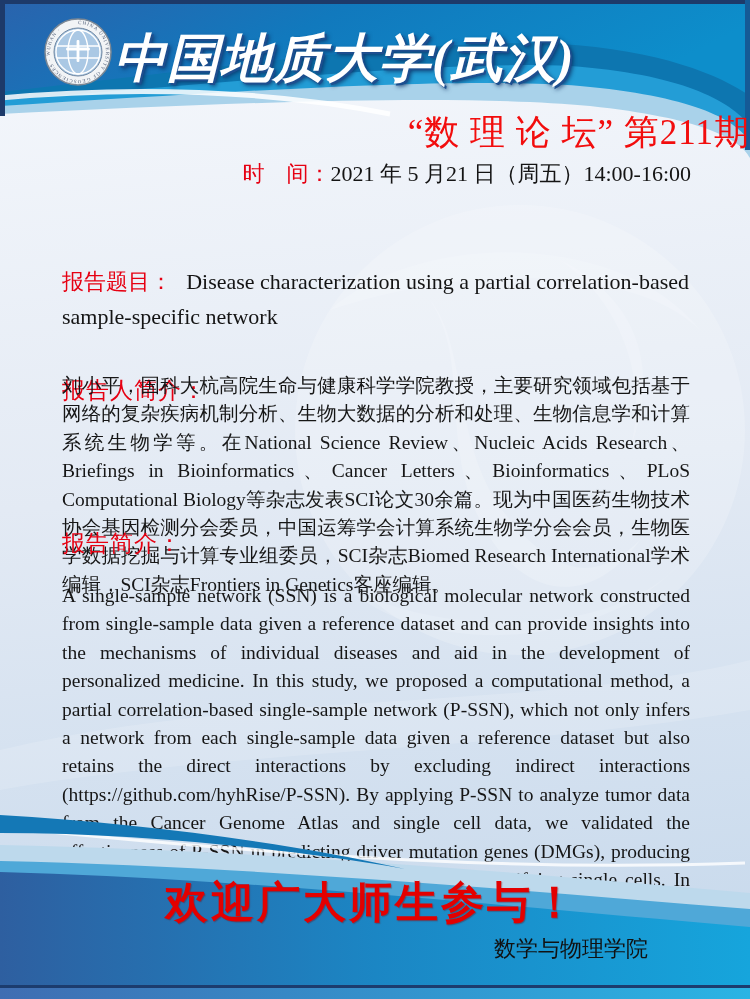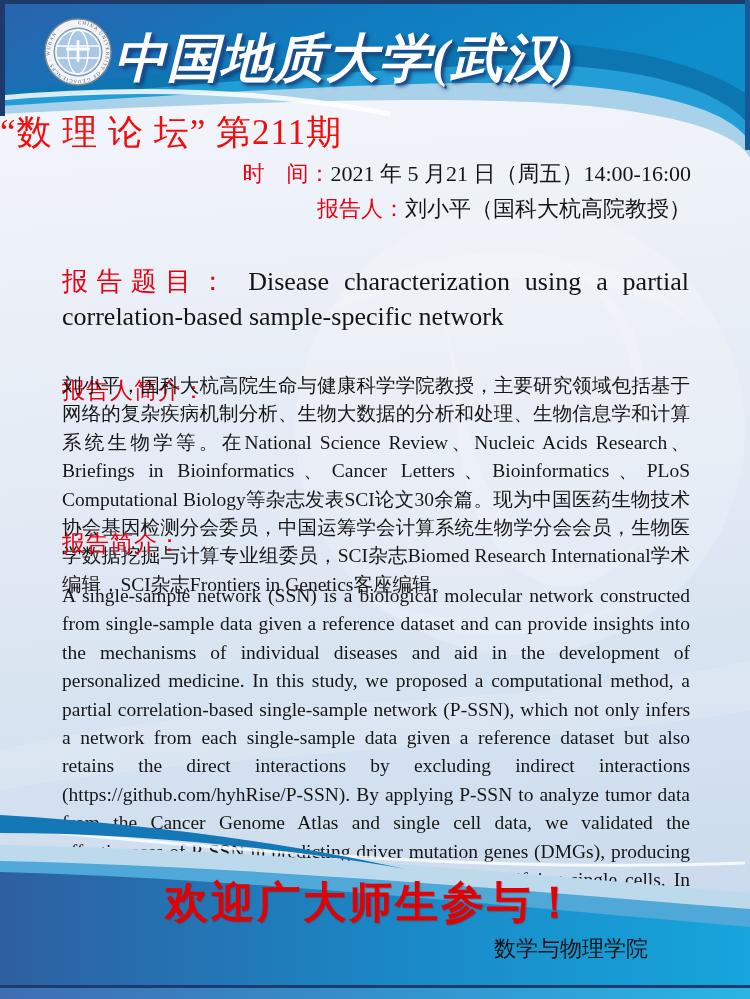--- a/index.html
+++ b/index.html
@@ -16,31 +16,31 @@
 
   .logo { position:absolute; left:44px; top:18px; width:68px; height:68px; }
   .uni-name {
     position:absolute; left:114px; top:24px; width:340px;
     font-size:52px; font-weight:bold; font-style:italic; color:#ffffff;
     letter-spacing:1px; white-space:nowrap;
     text-shadow:2px 2px 0 #1d4e8f, 3px 3px 4px rgba(10,40,90,.8);
   }
 
   .title {
-    position:absolute; top:109px; left:0; width:750px; text-align:left;
+    position:absolute; top:109px; left:0; width:750px; text-align:right;
     font-size:35px; color:#f20d0d; letter-spacing:1px; white-space:nowrap;
   }
 
   .info { position:absolute; left:76px; top:159px; width:615px;text-align:right; }
   .info-row { height:35px; font-size:22px; white-space:nowrap; }
   .info-label { color:#e60012; }
   .info-value { color:#141414; }
   .topic-row {
     position:absolute; left:62px; top:264px; width:627px;
-    font-size:26px; line-height:35px; text-align:justify; color:#141414;
+    font-size:22px; line-height:35px; text-align:justify; color:#141414;
   }
   .topic-row .info-label { margin-right:14px; }
 
   .section-heading {
     position:absolute; left:62px; font-size:23px; color:#e60012; letter-spacing:1px;
   }
   #bio-heading { top:343px;margin-top:32px; }
   #abs-heading { top:528px; }
 
   .para {
@@ -121,23 +121,20 @@
   </svg>
 
   <div class="uni-name">中国地质大学(武汉)</div>
 
   <div class="title">“数 理 论 坛” 第211期</div>
 
   <div class="info">
     <div class="info-row">
       <span class="info-label">时　间：</span><span class="info-value">2021 年 5 月21 日（周五）14:00-16:00</span>
     </div>
-    <div class="info-row">
-      <span class="info-label">报告人：</span><span class="info-value">刘小平（国科大杭高院教授）</span>
-    </div>
   </div>
   <p class="topic-row">
     <span class="info-label">报告题目：</span><span class="info-value">Disease characterization using a partial correlation-based sample-specific network</span>
   </p>
 
   <div class="section-heading" id="bio-heading">报告人简介：</div>
   <p class="para" id="bio-para">刘小平，国科大杭高院生命与健康科学学院教授，主要研究领域包括基于网络的复杂疾病机制分析、生物大数据的分析和处理、生物信息学和计算系统生物学等。在National Science Review、Nucleic Acids Research、Briefings in Bioinformatics、Cancer Letters、Bioinformatics、PLoS Computational Biology等杂志发表SCI论文30余篇。现为中国医药生物技术协会基因检测分会委员，中国运筹学会计算系统生物学分会会员，生物医学数据挖掘与计算专业组委员，SCI杂志Biomed Research International学术编辑，SCI杂志Frontiers in Genetics客座编辑。</p>
 
   <div class="section-heading" id="abs-heading">报告简介：</div>
   <p class="para" id="abs-para">A single-sample network (SSN) is a biological molecular network constructed from single-sample data given a reference dataset and can provide insights into the mechanisms of individual diseases and aid in the development of personalized medicine. In this study, we proposed a computational method, a partial correlation-based single-sample network (P-SSN), which not only infers a network from each single-sample data given a reference dataset but also retains the direct interactions by excluding indirect interactions (https://github.com/hyhRise/P-SSN). By applying P-SSN to analyze tumor data from the Cancer Genome Atlas and single cell data, we validated the effectiveness of P-SSN in predicting driver mutation genes (DMGs), producing network distance, identifying subtypes and further classifying single cells. In particular, P-SSN is highly effective in predicting DMGs based on single-sample data. P-SSN is also efficient for subtyping complex diseases and for clustering single cells by introducing network distance between any two samples.</p>

